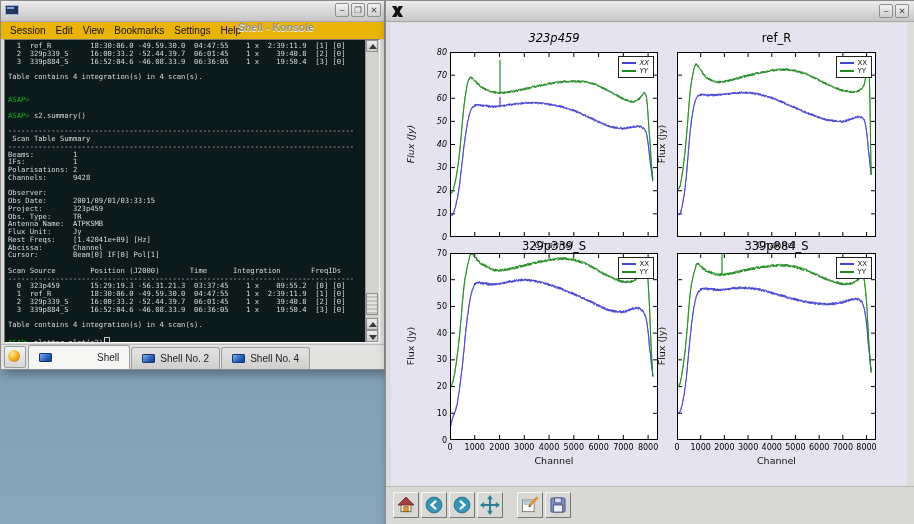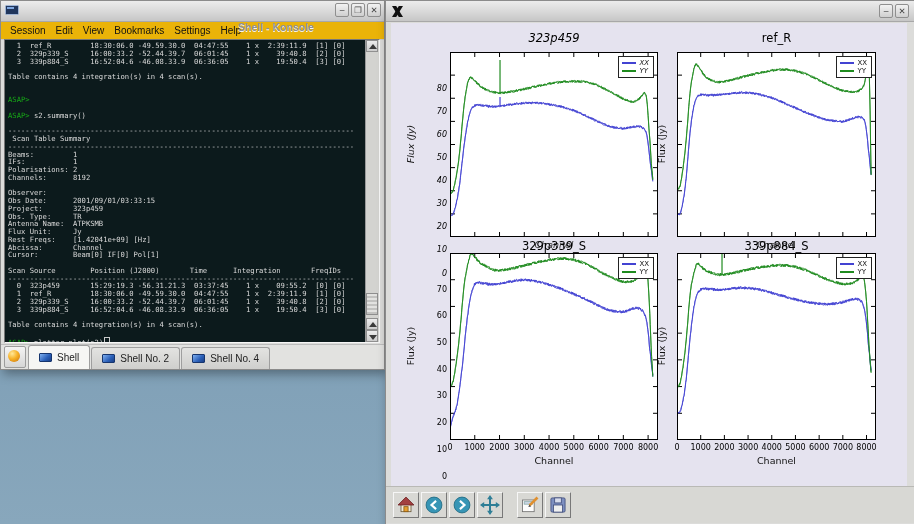--- a/index.html
+++ b/index.html
@@ -49,21 +49,21 @@
   
   .tabbar{position:absolute;left:0;bottom:0;height:24px;right:0;background:#e2e2e0;
     border-top:1px solid #bdbdbd;display:flex;align-items:flex-end;}
   .newtab-btn{width:20px;height:20px;margin:1px 2px 1px 3px;border:1px solid #9c9c9c;
     border-radius:2px;background:linear-gradient(180deg,#f4f4f4,#d6d6d6);position:relative;}
   .orb{position:absolute;left:3px;top:3px;width:12px;height:12px;border-radius:50%;
     background:radial-gradient(circle at 35% 30%,#ffe89a 0%,#f7b32a 45%,#c96f07 100%);}
   .tab{height:21px;display:flex;align-items:center;padding:0 10px;margin-right:1px;
     border:1px solid #9f9f9f;border-bottom:none;border-radius:3px 3px 0 0;
     background:linear-gradient(180deg,#e3e3e1,#cfcfcd);font-size:10px;color:#222;}
-  .tab.active{background:#f6f6f4;height:23px;font-weight:normal;}
+  .tab.active{background:#f6f6f4;height:23px;font-weight:normal;gap:40px;}
   .tabicon{display:inline-block;width:13px;height:9px;margin-right:5px;border-radius:1px;
     background:linear-gradient(135deg,#7fb0ef 0%,#2a5fb8 60%,#1b3f85 100%);
     border:1px solid #16356e;box-sizing:border-box;}
   
   #plotwin{left:385px;top:0;width:529px;height:524px;border-right:none;overflow:hidden;}
   #plotwin .title-text{position:absolute;left:0;right:0;text-align:center;}
   .xlogo{margin-left:5px;z-index:2;}
   #plot-canvas{position:absolute;left:5px;top:22px;width:516px;height:463px;
     background:#e5e3ef;}
   .plot{position:absolute;}
@@ -79,21 +79,21 @@
   .pxlabel.bottom{top:202px;}
   .pxlabel.tophidden{top:187px;z-index:1;color:#333;}
   .pylabel{position:absolute;width:90px;height:12px;text-align:center;
     font-family:"DejaVu Sans",sans-serif;font-size:9.5px;color:#111;
     transform:rotate(-90deg);}
   .pl-left .pylabel{left:-84px;}
   .pl-right .pylabel{left:-60px;}
   .pp1 .pylabel,.pp2 .pylabel{top:86px;}
   .pp3 .pylabel,.pp4 .pylabel{top:87px;}
   .tick-y{position:absolute;width:18px;text-align:right;left:-21px;
-    font-family:"DejaVu Sans",sans-serif;font-size:8px;color:#000;margin-top:36px;}
+    font-family:"DejaVu Sans",sans-serif;font-size:8px;color:#000;}
   .tick-x{position:absolute;width:30px;text-align:center;
     font-family:"DejaVu Sans",sans-serif;font-size:8px;color:#000;}
   .legend{position:absolute;top:4px;right:4px;background:#fff;border:1px solid #222;
     padding:2px 4px 2px 3px;z-index:4;}
   .legend-row{display:flex;align-items:center;height:8px;}
   .legend-swatch{display:inline-block;width:14px;height:2px;margin-right:3px;}
   .legend-lbl{font-family:"DejaVu Sans",sans-serif;font-size:7px;color:#111;}
   .ptoolbar{position:absolute;left:0;right:0;top:485px;height:36px;background:#d8d8d4;
     border-top:1px solid #b9b9b5;display:flex;align-items:center;padding-left:7px;}
   .ptb-btn{width:26px;height:26px;margin-right:2px;border:1px solid;
@@ -140,21 +140,21 @@
           <div class="tline"><span class="pr">ASAP&gt;</span></div>
           <div class="tline">&nbsp;</div>
           <div class="tline"><span class="pr">ASAP&gt;</span> s2.summary()</div>
           <div class="tline">&nbsp;</div>
           <div class="tline">--------------------------------------------------------------------------------</div>
           <div class="tline"> Scan Table Summary</div>
           <div class="tline">--------------------------------------------------------------------------------</div>
           <div class="tline">Beams:         1</div>
           <div class="tline">IFs:           1</div>
           <div class="tline">Polarisations: 2</div>
-          <div class="tline">Channels:      8192</div>
+          <div class="tline">Channels:      9428</div>
           <div class="tline">&nbsp;</div>
           <div class="tline">Observer:</div>
           <div class="tline">Obs Date:      2001/09/01/03:33:15</div>
           <div class="tline">Project:       323p459</div>
           <div class="tline">Obs. Type:     TR</div>
           <div class="tline">Antenna Name:  ATPKSMB</div>
           <div class="tline">Flux Unit:     Jy</div>
           <div class="tline">Rest Freqs:    [1.42041e+09] [Hz]</div>
           <div class="tline">Abcissa:       Channel</div>
           <div class="tline">Cursor:        Beam[0] IF[0] Pol[1]</div>

